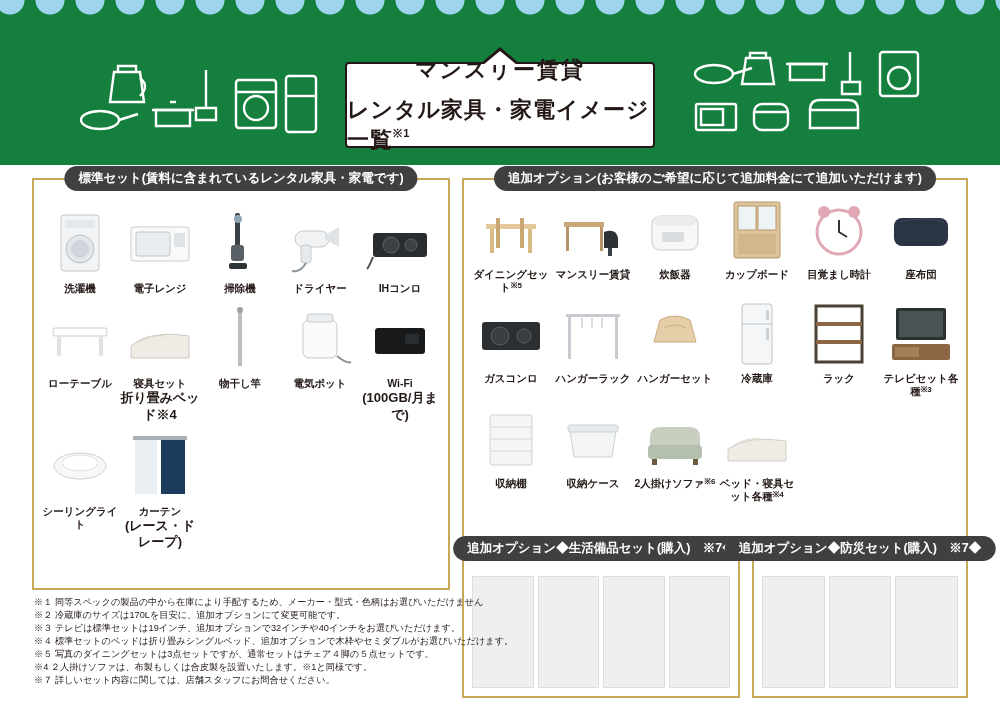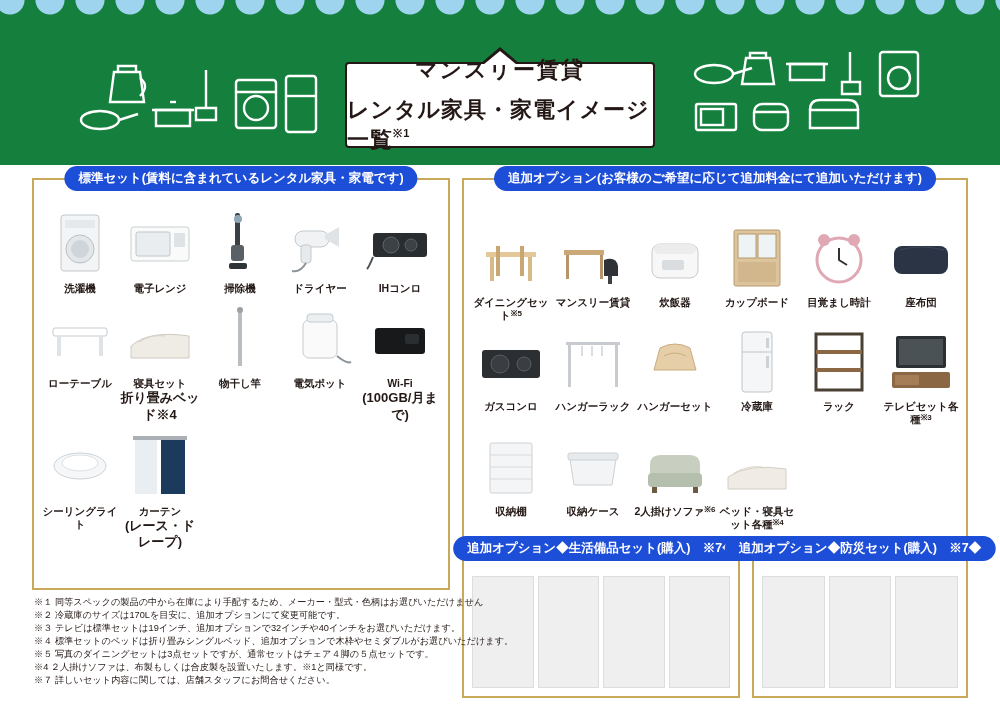--- a/index.html
+++ b/index.html
@@ -51,21 +51,21 @@
   .title-l1 { font-size:22px; font-weight:bold; letter-spacing:2px; }
   .title-l2 { font-size:22px; font-weight:bold; letter-spacing:1px; margin-top:10px; }
   .title-l2 .sup { font-size:11px; vertical-align:top; }
 
   
   .panel {
     position:absolute; border:2px solid #c8a95a; background:#ffffff;
   }
   .panel-title {
     position:absolute; top:-14px; left:50%; transform:translateX(-50%);
-    background:#1d4ed8; color:#fff; font-size:12.5px; font-weight:bold;
+    background:#404040; color:#fff; font-size:12.5px; font-weight:bold;
     padding:4px 14px; border-radius:14px; white-space:nowrap;
   }
 
   #panel-standard { left:32px; top:178px; width:418px; height:412px; }
   #panel-option   { left:462px; top:178px; width:506px; height:362px; }
   #panel-living   { left:462px; top:548px; width:278px; height:150px; }
   #panel-bousai   { left:752px; top:548px; width:216px; height:150px; }
 
   .grid { display:flex; flex-wrap:wrap; }
   .cell { text-align:center; }
@@ -75,21 +75,21 @@
   }
   .cell .cap .sup { font-size:8px; vertical-align:top; }
   .cell .cap .sub { display:block; font-size:13px; font-weight:bold; }
 
   
   #std-grid { position:absolute; left:6px; top:24px; width:404px; }
   #std-grid .cell { width:80px; margin-bottom:4px; }
   #std-grid .art { height:76px; }
 
   
-  #opt-grid { position:absolute; left:6px; top:40px; width:492px; }
+  #opt-grid { position:absolute; left:6px; top:12px; width:492px; }
   #opt-grid .cell { width:82px; margin-bottom:2px; }
   #opt-grid .art { height:74px; }
 
   .photo-strip { position:absolute; left:8px; right:8px; top:26px; bottom:8px; display:flex; gap:4px; }
   .photo-strip .ph { flex:1; background:#efefef; border:1px solid #ddd; }
 
   
   #notes {
     position:absolute; left:34px; top:596px; width:414px;
     font-size:9.2px; line-height:1.42; color:#231815;

